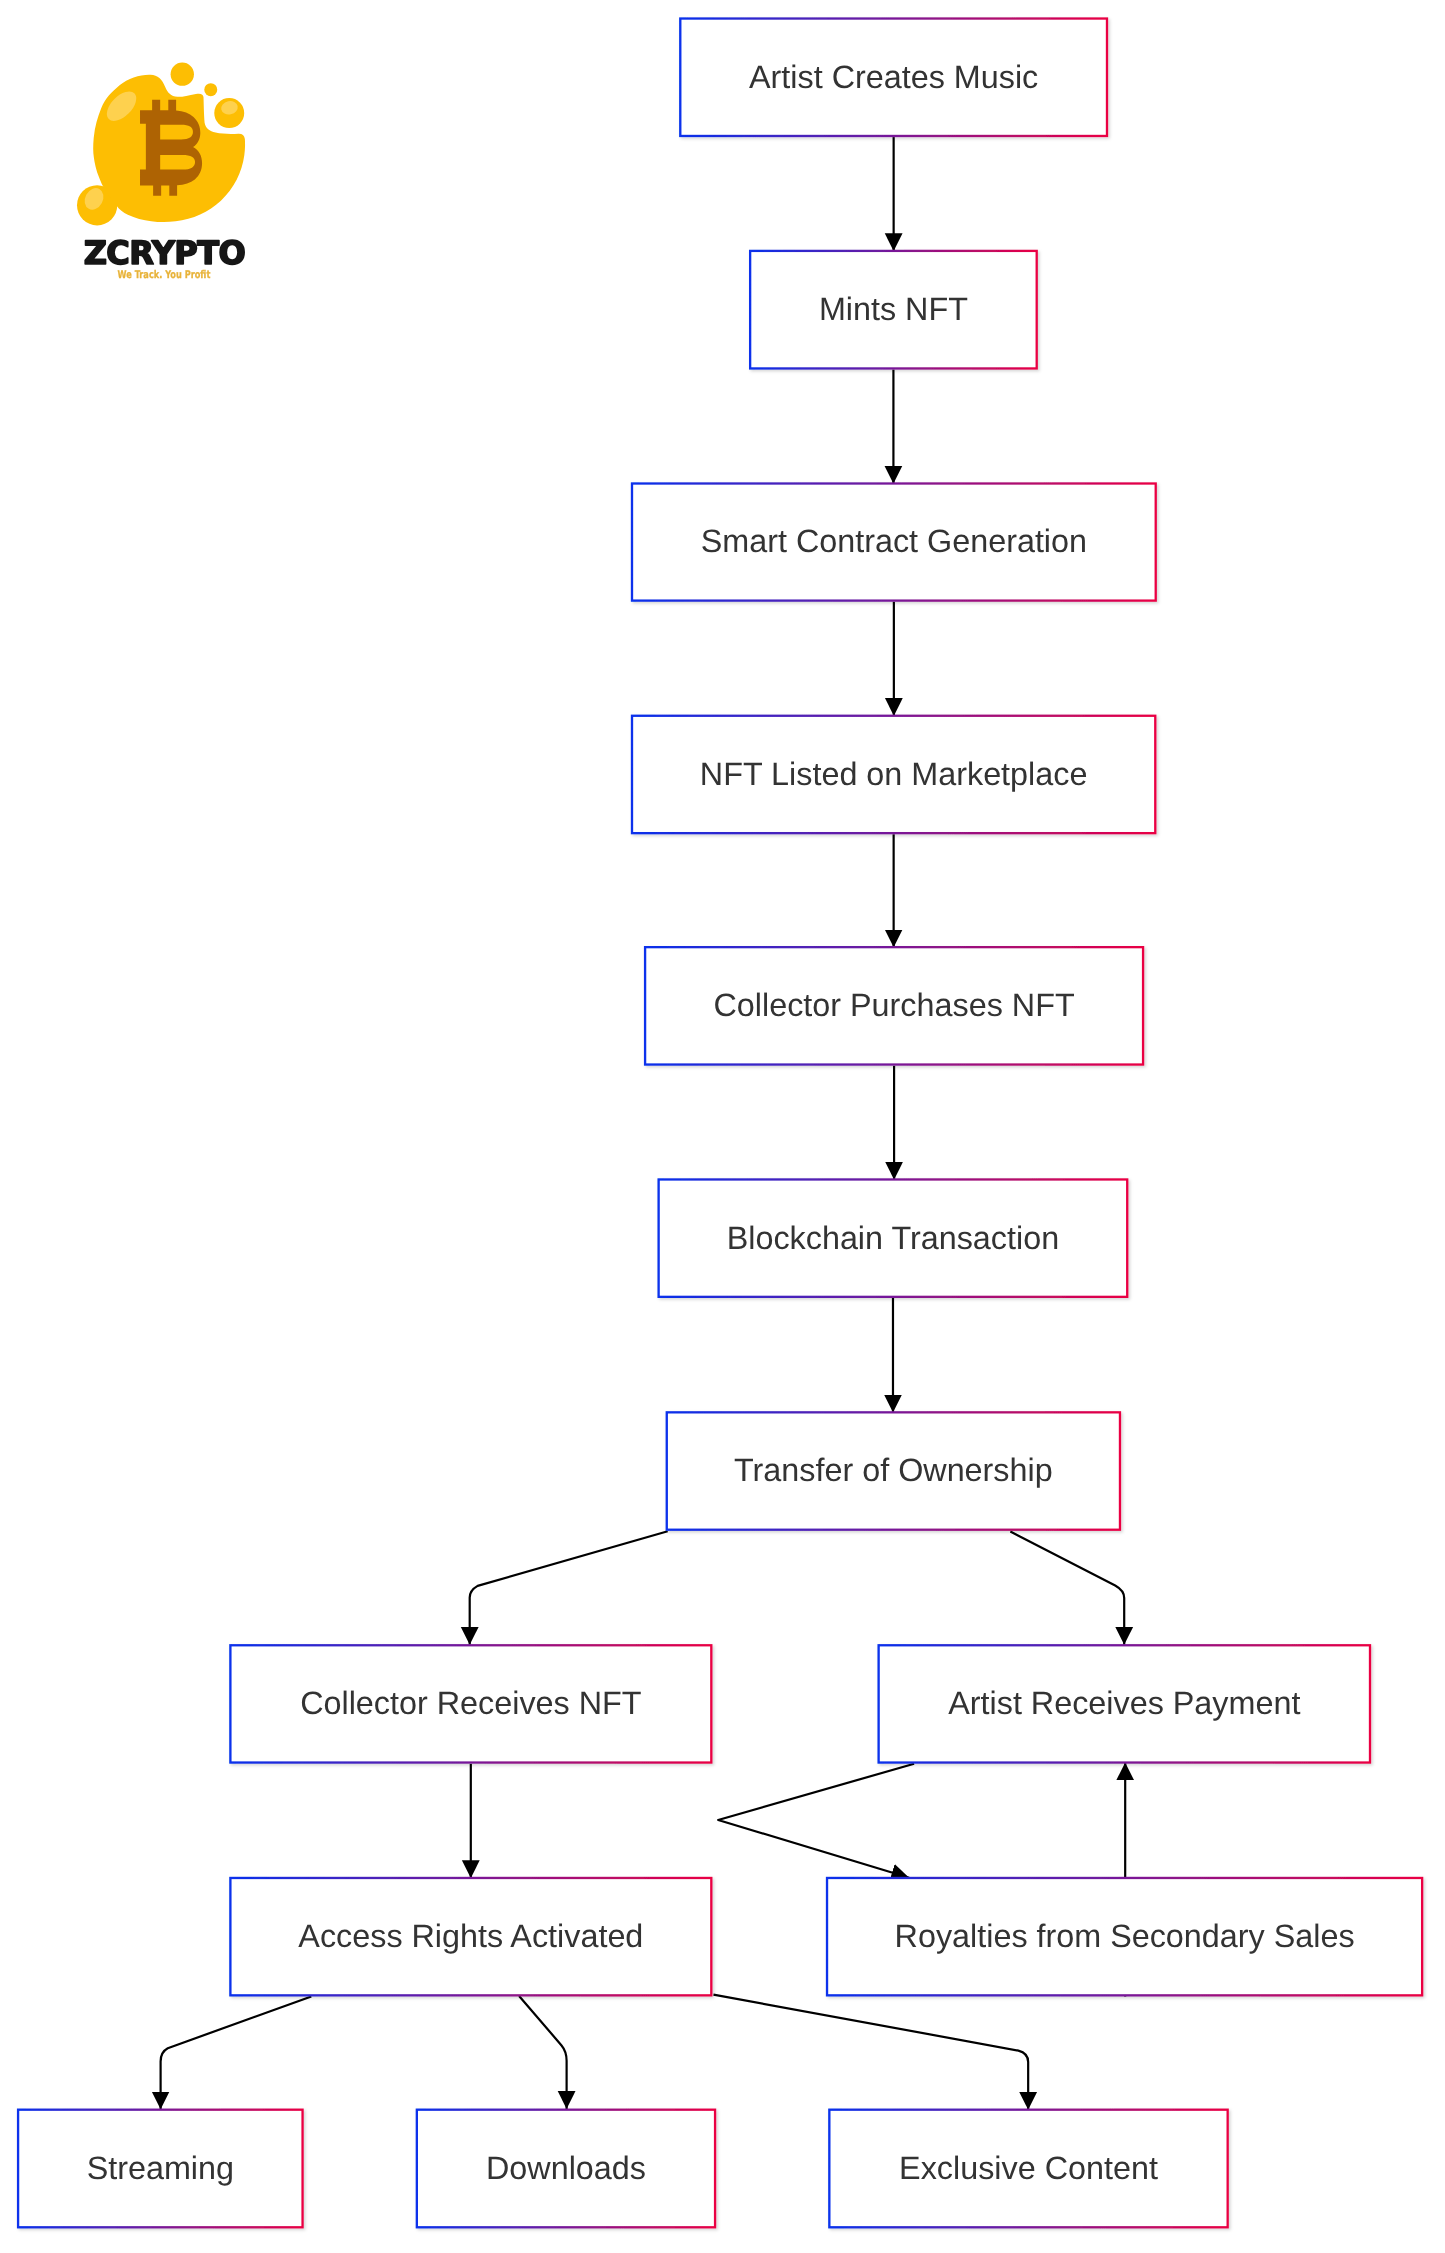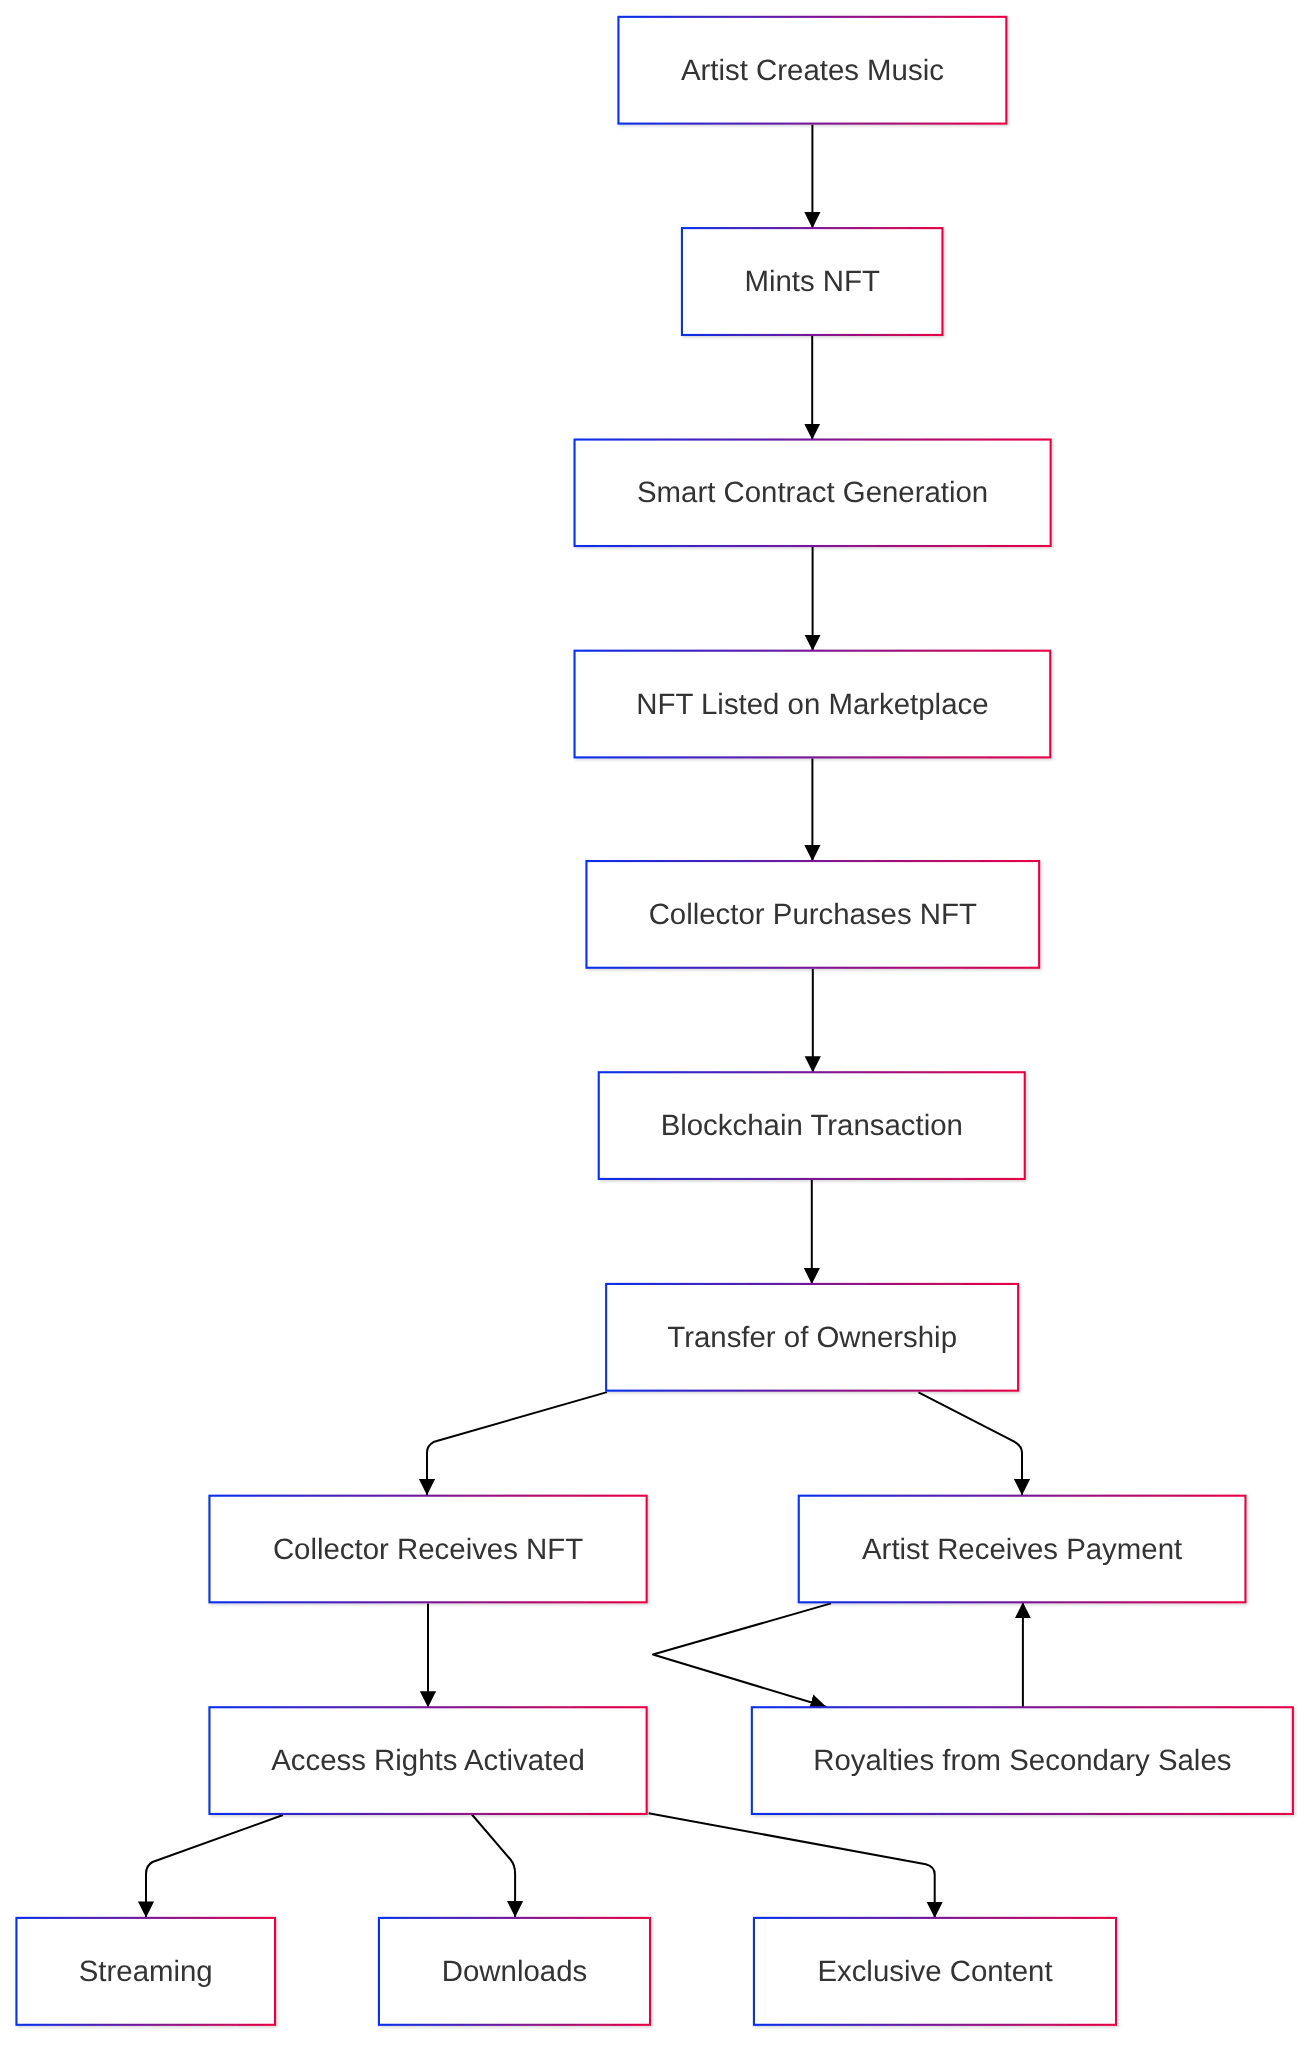--- a/index.html
+++ b/index.html
@@ -17,20 +17,81 @@
            fill:#161616;stroke:#161616;stroke-width:1.5px;paint-order:stroke fill;
            stroke-linejoin:round;letter-spacing:-0.55px;}
   .lg-tag{font-family:"DejaVu Sans",sans-serif;font-weight:bold;font-size:9.6px;
           fill:#E8B339;stroke:#E8B339;stroke-width:0.25px;paint-order:stroke fill;}
 </style>
 </head>
 <body>
 
 <div id="stage">
 
+  <div id="logo">
+    <svg viewBox="58 50 184 212" width="184" height="212">
+      <g>
+
+        <circle cx="88.3" cy="186.6" r="18.3" fill="#FDBE03"></circle>
+
+        <path fill="#FDBE03" d="M 136.8,67.9
+                 C 127.5,67.6 116.5,70.8 108.7,77.6
+                 C 101.0,84.2 96.0,88.8 92.0,98.5
+                 C 88.8,106.3 86.2,115.0 85.2,125.2
+                 C 84.5,132.5 84.6,138.5 85.3,143.0
+                 C 86.0,148.0 87.3,155.0 90.2,161.5
+                 C 91.0,163.4 92.0,166.0 93.0,168.1
+                 C 95.4,172.6 99.0,178.6 103.4,183.6
+                 C 105.0,185.4 105.9,186.2 106.2,187.2
+                 C 108.2,190.3 112.0,193.2 116.2,195.2
+                 C 119.5,196.8 123.0,198.0 126.5,199.0
+                 C 137.0,201.8 148.6,202.6 159.6,201.2
+                 C 175.5,199.2 189.6,192.7 200.8,182.4
+                 C 212.8,171.4 220.0,156.5 222.1,141.2
+                 C 222.9,135.4 222.9,129.9 222.6,126.4
+                 C 222.3,123.0 220.0,121.4 216.6,121.6
+                 C 210.0,122.0 202.0,121.9 196.0,120.5
+                 C 190.4,119.2 187.0,116.5 186.0,111.5
+                 C 185.3,103.5 185.2,93.0 185.0,88.5
+                 C 184.8,85.5 182.5,84.6 178.1,85.4
+                 C 171.0,86.7 165.5,88.3 161.3,88.0
+                 C 155.4,87.6 152.2,84.0 150.2,79.0
+                 C 147.3,71.9 143.6,68.2 136.8,67.9 Z"></path>
+
+        <circle cx="165.7" cy="67.4" r="10.6" fill="#FDBE03"></circle>
+
+        <circle cx="191.6" cy="81.5" r="5.9" fill="#FDBE03"></circle>
+
+        <circle cx="208.4" cy="102.8" r="13.6" fill="#FDBE03"></circle>
+
+        <ellipse cx="110.5" cy="96.5" rx="16.5" ry="9.2" transform="rotate(-45 110.5 96.5)" fill="#FED14E"></ellipse>
+        <ellipse cx="208.6" cy="98.0" rx="7.6" ry="6.0" transform="rotate(-12 208.6 98)" fill="#FED14E"></ellipse>
+        <ellipse cx="85.5" cy="180.8" rx="8.0" ry="10.2" transform="rotate(28 85.5 180.8)" fill="#FED14E"></ellipse>
+
+        <g>
+          <path fill="#AE6303" fill-rule="evenodd" d="
+            M 138.3,90.6 h 7.3 v 9.6 h 7.4 v -9.6 h 7.1 v 9.8
+            c 6.8,0.5 12.1,2.5 15.8,5.9 c 4.2,3.8 6.3,8.9 6.2,14.5
+            c -0.1,5.7 -2.5,10.1 -6.6,12.8
+            c 5.3,2.9 8.2,7.9 8.2,14.6 c 0,6.3 -2.3,11.4 -6.6,14.9
+            c -3.9,3.2 -9.4,5.0 -16.1,5.3 v 9.6 h -7.1 v -9.3 h -7.4 v 9.3
+            h -7.3 v -9.3 H 127.3 V 154.0 h 5.3 V 112.6 h -5.3 V 100.2
+            h 11.0 z
+            M 145.6,113.4 v 13.4 h 19.1 c 3.6,0 6.3,-0.6 8.1,-1.8
+            c 1.75,-1.2 2.6,-2.9 2.6,-5.0 c 0,-2.1 -0.85,-3.75 -2.6,-4.9
+            c -1.8,-1.15 -4.5,-1.7 -8.1,-1.7 z
+            M 145.6,141.0 v 13.2 h 20.3 c 3.8,0 6.7,-0.6 8.6,-1.8
+            c 1.85,-1.2 2.8,-2.95 2.8,-5.05 c 0,-2.1 -0.95,-3.8 -2.8,-4.9
+            c -1.9,-1.15 -4.8,-1.65 -8.6,-1.65 z"></path>
+        </g>
+      </g>
+      <text class="lg-word" x="149.5" y="240.4" text-anchor="middle">ZCRYPTO</text>
+      <text class="lg-tag" x="149" y="252.6" text-anchor="middle" transform="translate(149,0) scale(0.776,1) translate(-149,0)">We Track. You Profit</text>
+    </svg>
+  </div>
 
   <svg class="flow" id="flow" viewBox="0 0 1314 2048">
       <defs>
         <linearGradient id="bg0" x1="0" y1="0" x2="1" y2="0">
           <stop offset="0%" stop-color="#0730ec"></stop>
           <stop offset="100%" stop-color="#ea0043"></stop>
         </linearGradient>
         <linearGradient id="bg1" x1="0" y1="0" x2="1" y2="0">
           <stop offset="0%" stop-color="#0730ec"></stop>
           <stop offset="100%" stop-color="#ea0043"></stop>

